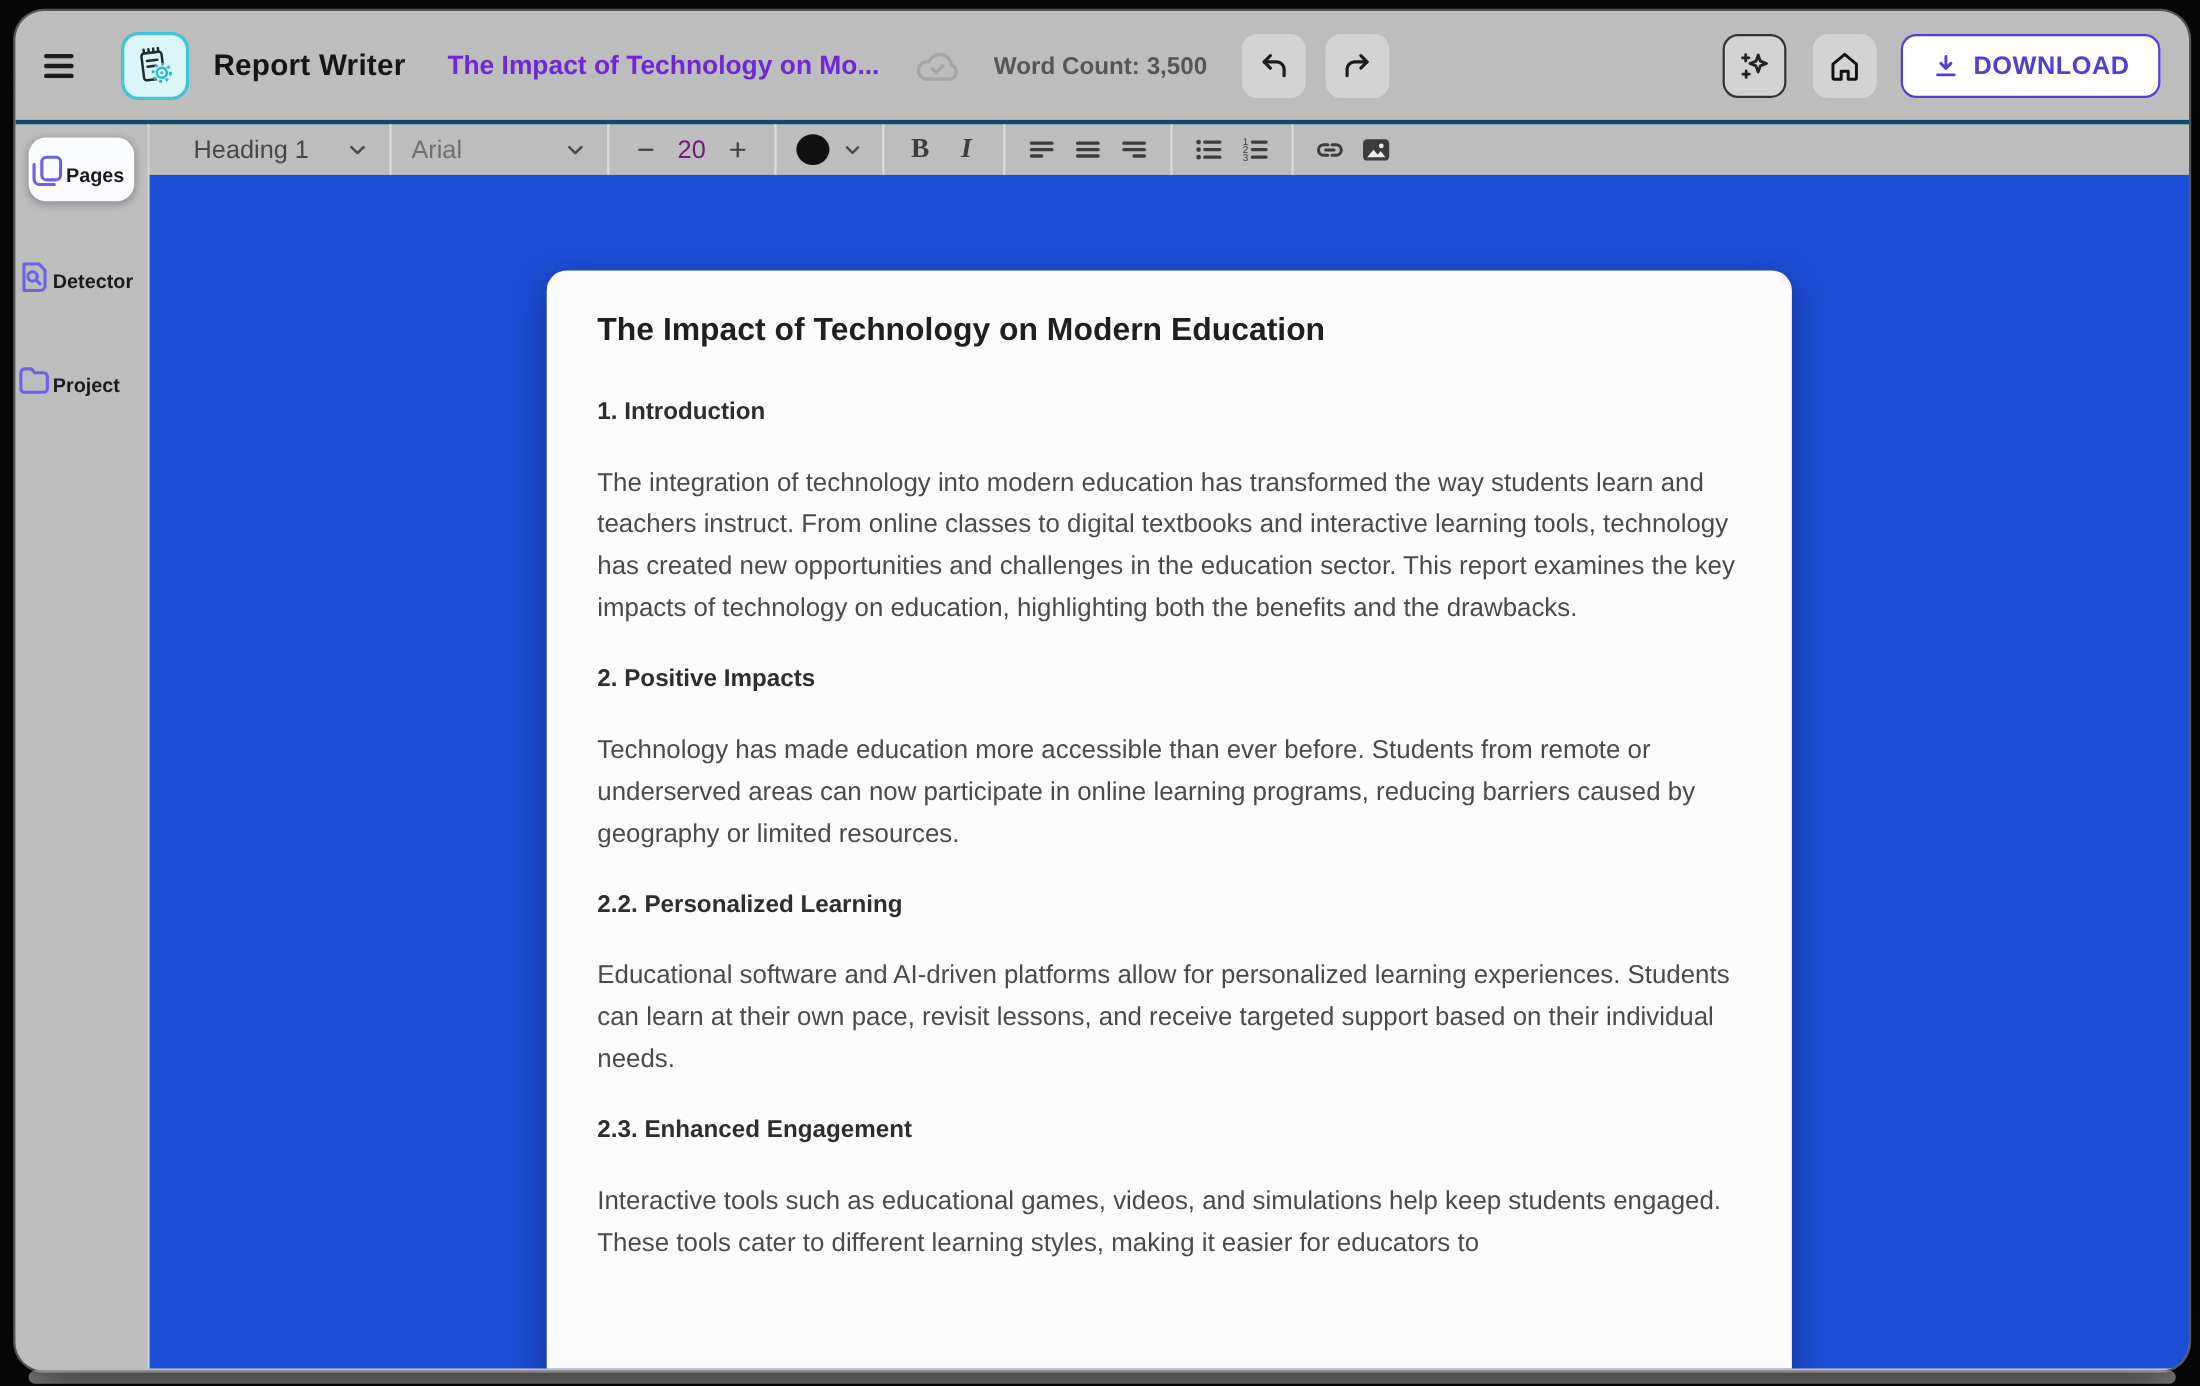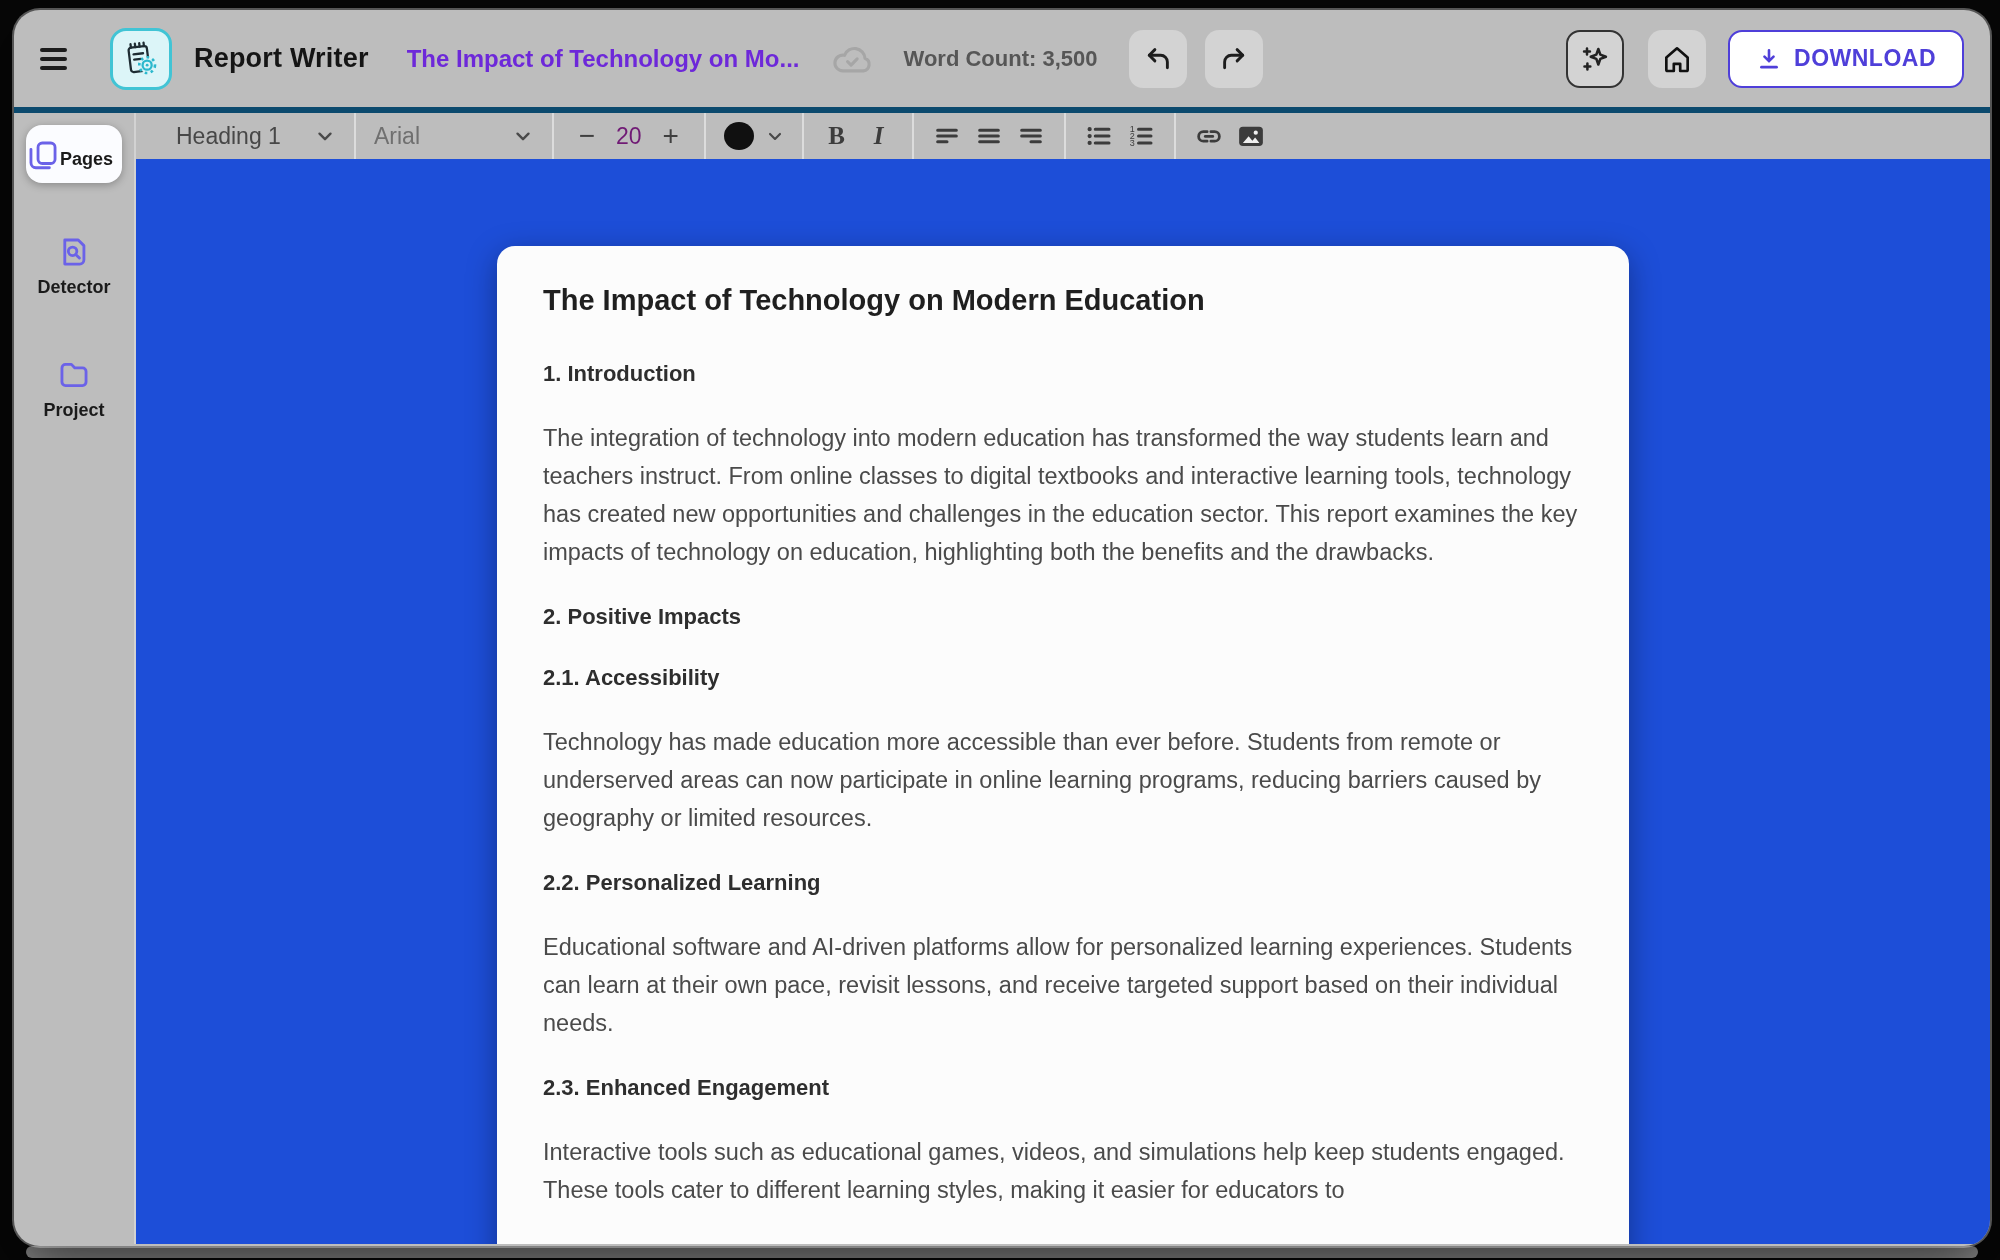--- a/index.html
+++ b/index.html
@@ -8,21 +8,21 @@
 
   .behind-bar { position:absolute; left:26px; right:22px; bottom:2px; height:12px;
     background:#8f8f8f; border-radius:10px; }
 
   .window { position:absolute; left:14px; top:10px; width:1976px; height:1236px;
     background:#bdbdbd; border-radius:26px; overflow:hidden;
     box-shadow:0 0 0 2px rgba(235,235,235,.35), 0 18px 60px rgba(0,0,0,.65); }
 
   
   .header { height:103px; display:flex; align-items:center; padding:0 26px;
-    border-bottom:6px solid #0c4a6e; }
+    border-bottom:4px solid #0c4a6e; }
   .hamburger { width:34px; height:34px; display:flex; flex-direction:column;
     justify-content:center; gap:5px; cursor:pointer; }
   .hamburger span { display:block; width:27px; height:4px; background:#1c1c1c; border-radius:2px; }
   .logo { width:62px; height:62px; margin-left:36px; border-radius:16px;
     background:#dcf5f8; border:3px solid #41c4d5; display:flex; align-items:center; justify-content:center; }
   .app-title { font-size:27px; font-weight:bold; color:#151515; margin-left:22px; letter-spacing:.2px; }
   .doc-title { font-size:24px; font-weight:600; color:#6d28d9; margin-left:38px;
     max-width:420px; white-space:nowrap; overflow:hidden; }
   .cloud { margin-left:30px; display:flex; }
   .word-count { margin-left:30px; font-size:22px; color:#565656;font-weight:bold; }
@@ -37,21 +37,21 @@
     background:#ffffff; border:2.5px solid #4f3fd9; color:#4f3fd9; font-size:23px;
     font-weight:bold; letter-spacing:.5px; display:flex; align-items:center; gap:12px;
     cursor:pointer; font-family:"Liberation Sans", sans-serif; }
 
   
   .content { display:flex; height:1131px; }
   .sidebar { width:122px; border-right:2px solid #d2d2d2; flex:none; }
   .side-card { width:96px; margin:12px auto 0; padding:13px 0 11px; background:#fbfcff;
     border-radius:16px; box-shadow:0 2px 8px rgba(0,0,0,.28); display:flex;
     flex-direction:row; align-items:center; cursor:pointer; }
-  .side-item { display:flex; flex-direction:column; align-items:center; cursor:pointer; }
+  .side-item { display:flex; flex-direction:row; align-items:center; cursor:pointer; }
   .side-item.detector { margin-top:52px; }
   .side-item.project { margin-top:60px; }
   .side-label { margin-top:8px; font-size:18px; font-weight:bold; color:#1a1a1a; }
 
   .main { flex:1; display:flex; flex-direction:column; min-width:0; }
 
   
   .toolbar { height:46px; display:flex; align-items:center; padding:0 34px; flex:none; }
   .tb-select { display:flex; align-items:center; justify-content:space-between;
     width:172px; padding:0 6px; cursor:pointer; }
@@ -280,21 +280,20 @@
           </svg>
         </button>
       </div>
 
       <div class="canvas">
         <div class="page doc">
           <h1>The Impact of Technology on Modern Education</h1>
           <h2>1. Introduction</h2>
           <p>The integration of technology into modern education has transformed the way students learn and teachers instruct. From online classes to digital textbooks and interactive learning tools, technology has created new opportunities and challenges in the education sector. This report examines the key impacts of technology on education, highlighting both the benefits and the drawbacks.</p>
           <h2>2. Positive Impacts</h2>
-          <h2>2.1. Accessibility</h2>
           <p>Technology has made education more accessible than ever before. Students from remote or underserved areas can now participate in online learning programs, reducing barriers caused by geography or limited resources.</p>
           <h2>2.2. Personalized Learning</h2>
           <p>Educational software and AI-driven platforms allow for personalized learning experiences. Students can learn at their own pace, revisit lessons, and receive targeted support based on their individual needs.</p>
           <h2>2.3. Enhanced Engagement</h2>
           <p>Interactive tools such as educational games, videos, and simulations help keep students engaged. These tools cater to different learning styles, making it easier for educators to</p>
         </div>
       </div>
 
     </div>
   </div>

